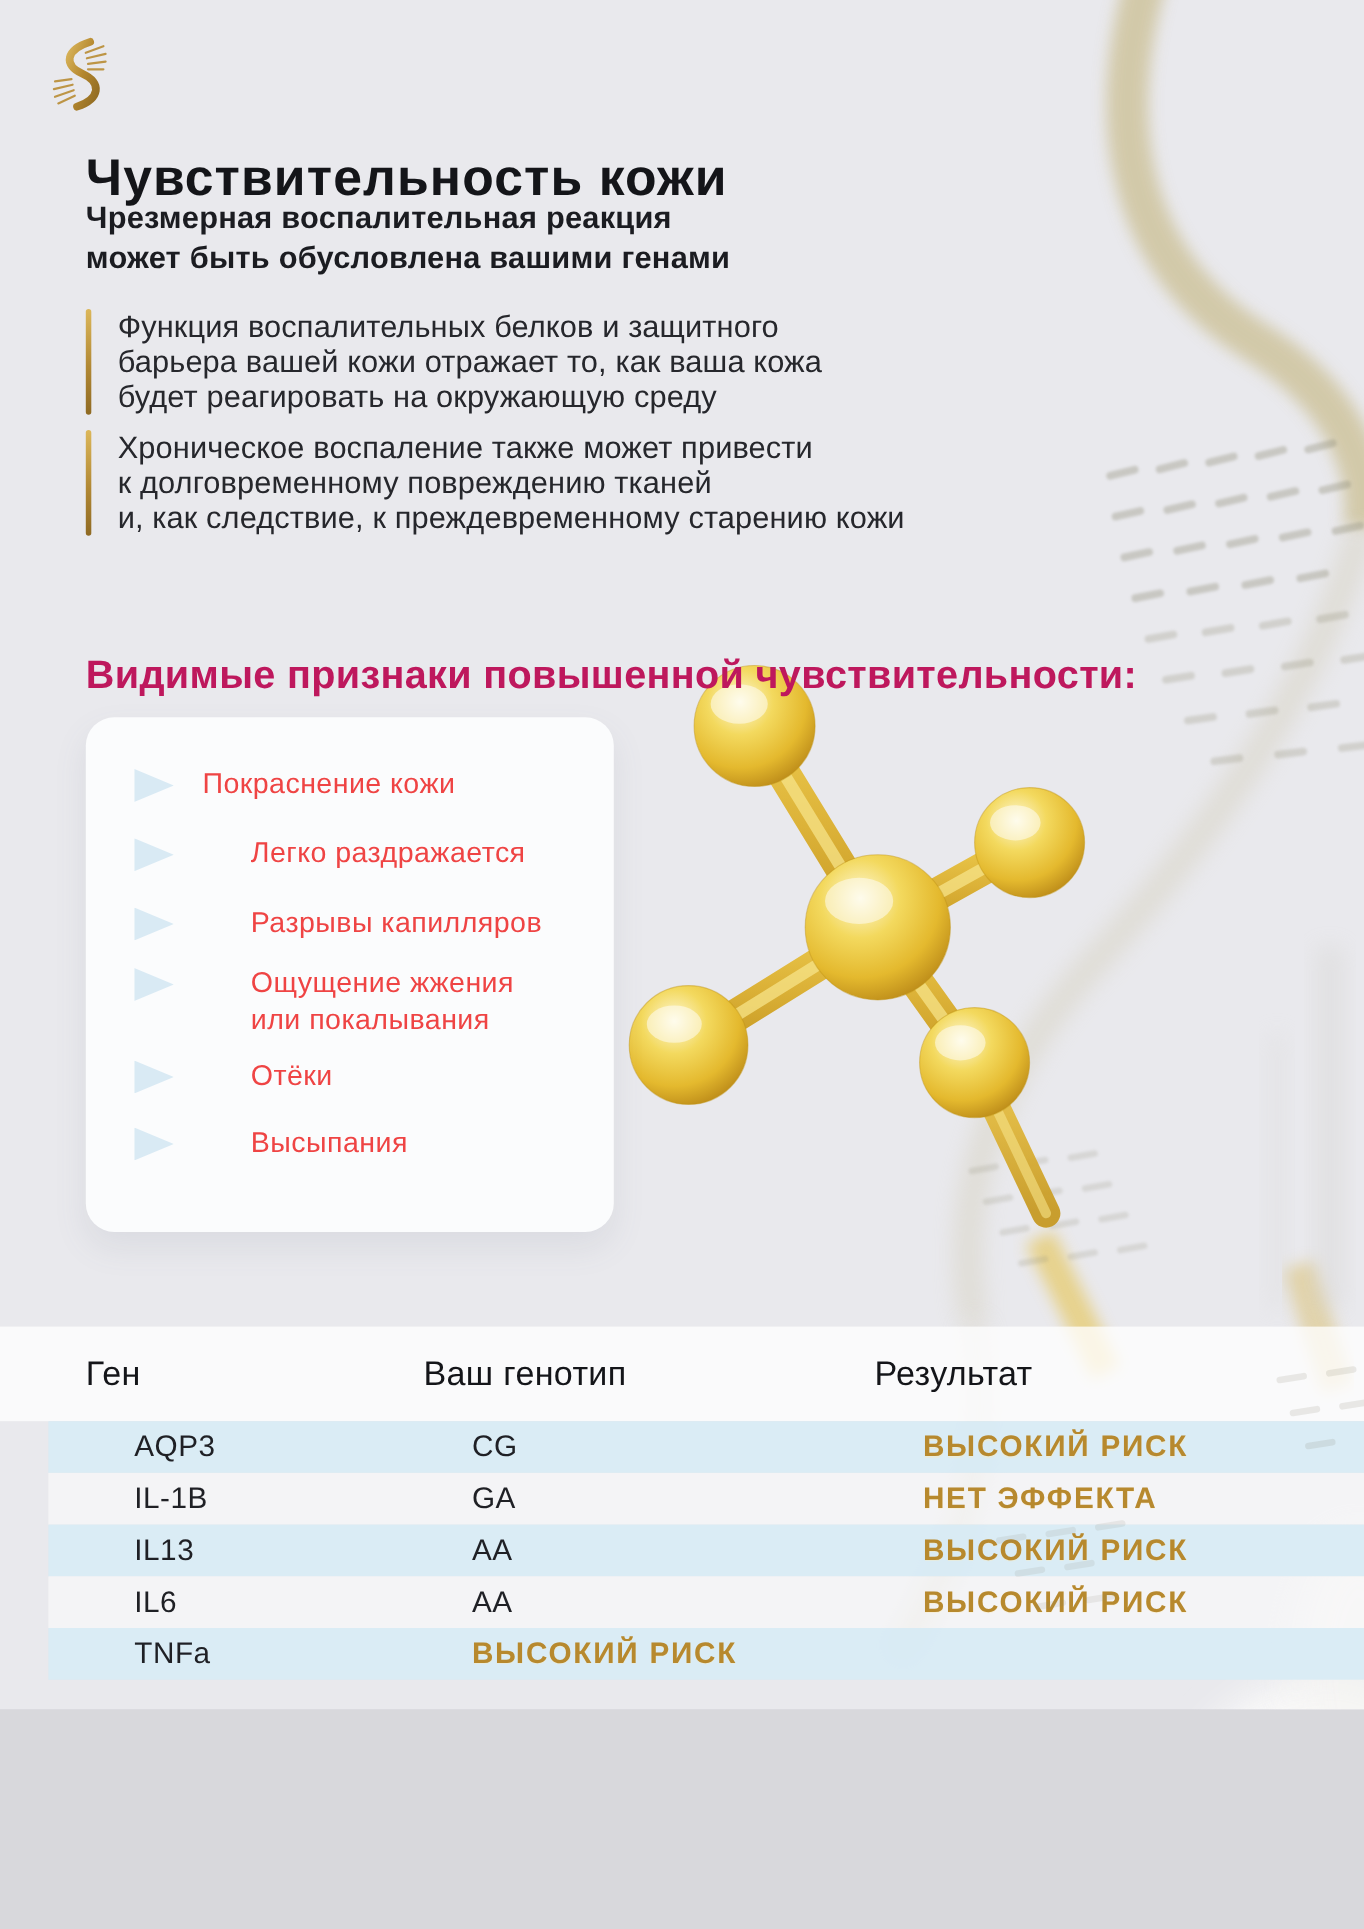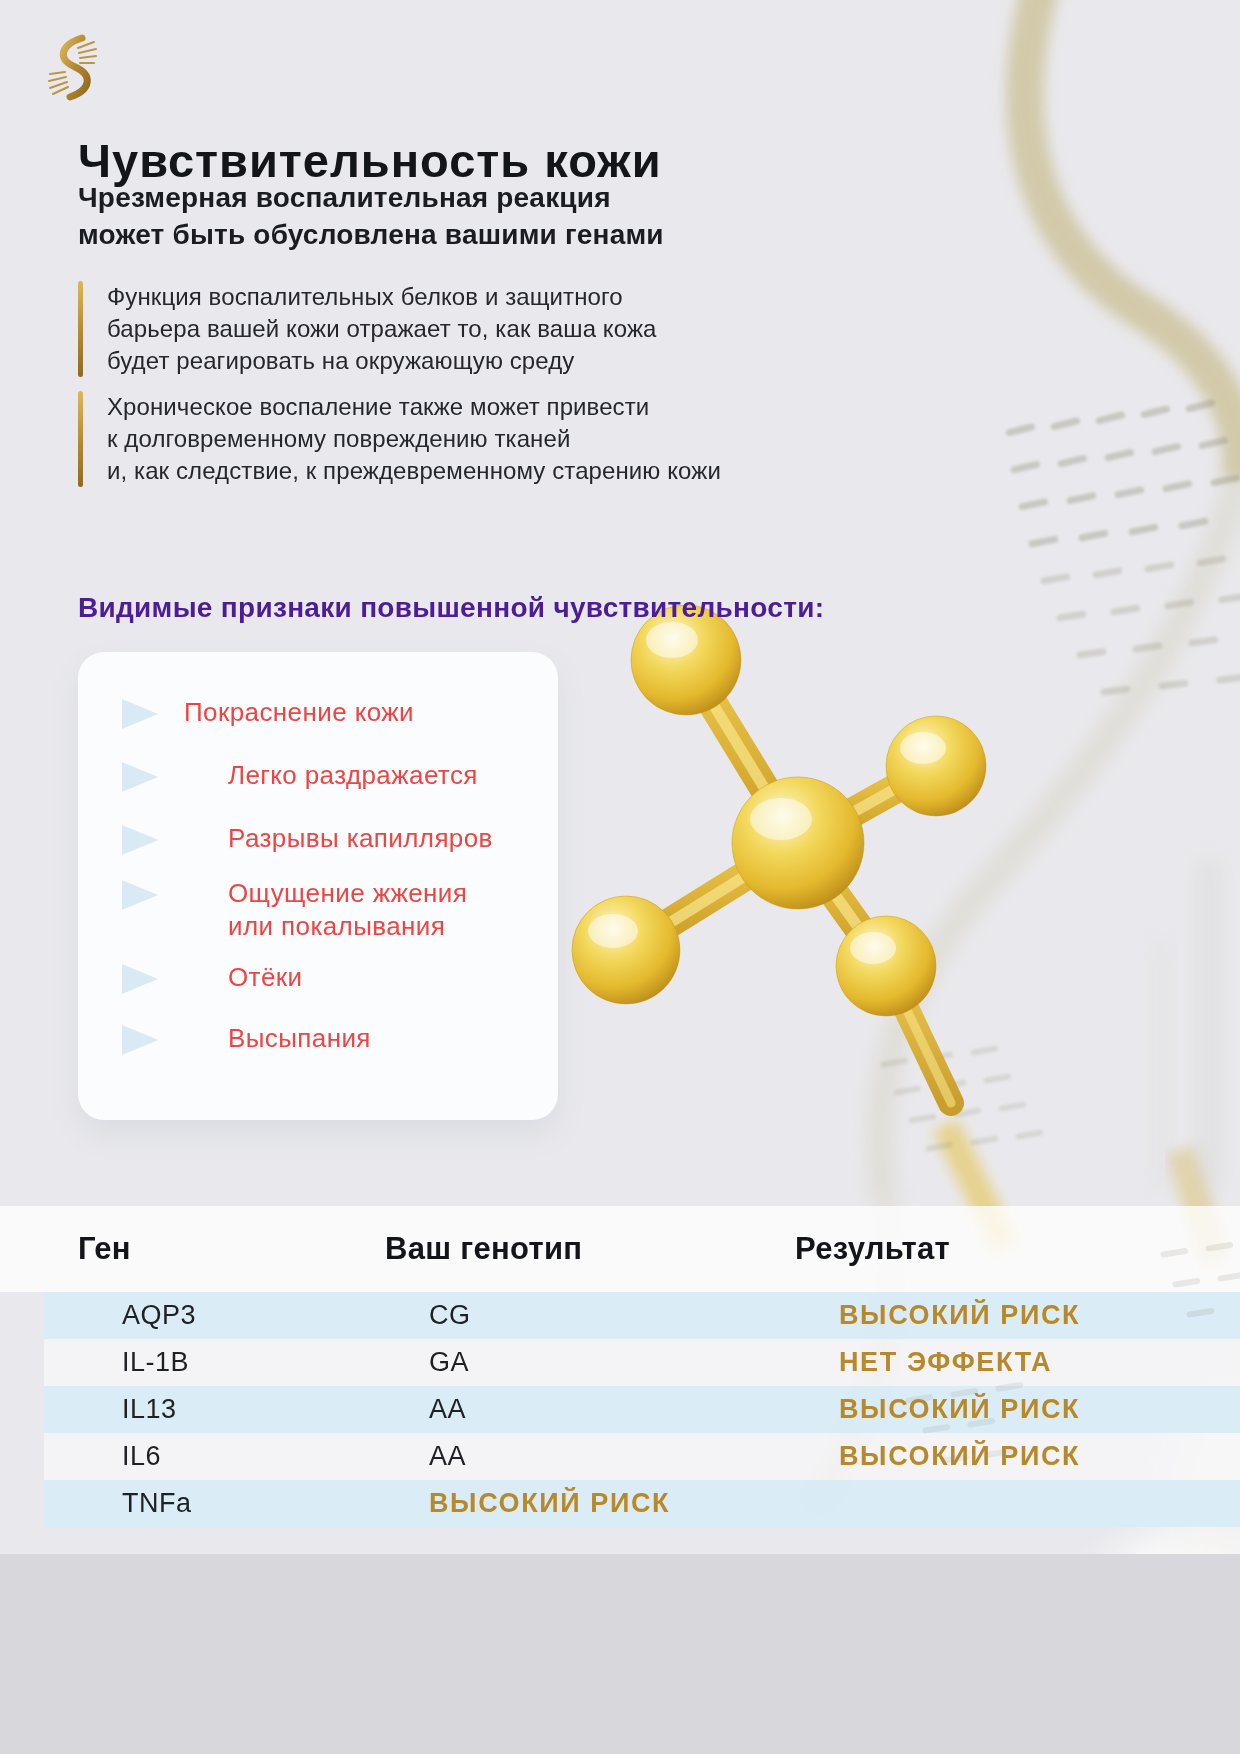--- a/index.html
+++ b/index.html
@@ -27,28 +27,28 @@
   
   .intro-block{position:absolute;left:78px;display:flex;z-index:2;}
   .intro-1{top:281px;}
   .intro-2{top:391px;}
   .gold-bar{
     width:5px;border-radius:3px;flex:none;
     background:linear-gradient(180deg,#dcb75a 0%,#b18834 55%,#8f6a23 100%);
     margin-right:24px;
   }
   .intro-text{
-    font-size:24px;line-height:32px;color:#26272c;
+    font-size:28px;line-height:32px;color:#26272c;
     white-space:pre-line;letter-spacing:0.1px;
   }
 
   
   .signs-heading{
     position:absolute;left:78px;top:592px;z-index:2;
-    font-size:28px;font-weight:800;color:#4c1d95;letter-spacing:0.3px;
+    font-size:36px;font-weight:800;color:#be185d;letter-spacing:0.3px;
   }
   .signs-card{
     position:absolute;left:78px;top:652px;width:480px;height:468px;z-index:2;
     background:#fbfcfd;border-radius:26px;
     box-shadow:0 14px 30px rgba(100,110,130,0.10);
     box-sizing:border-box;padding:44px 28px 0 44px;
   }
   .sign-item{display:flex;align-items:flex-start;}
   .sign-item + .sign-item{margin-top:30px;gap:44px;}
   .sign-item:nth-child(4){margin-top:22px;}
@@ -64,21 +64,21 @@
     letter-spacing:0.4px;white-space:pre-line;
   }
 
   
   .results{position:absolute;left:0;top:1206px;width:1240px;z-index:2;}
   .t-head{
     height:86px;background:rgba(255,255,255,0.78);
     display:grid;grid-template-columns:307px 410px auto;
     align-items:center;padding-left:78px;box-sizing:border-box;
   }
-  .t-head .th{font-size:31px;font-weight:700;color:#141519;letter-spacing:0.3px;}
+  .t-head .th{font-size:31px;font-weight:400;color:#141519;letter-spacing:0.3px;}
   .t-row{
     height:47px;display:grid;grid-template-columns:307px 410px auto;
     align-items:center;padding-left:78px;box-sizing:border-box;margin-left:44px;
   }
   .t-row.blue{background:rgba(216,235,245,0.92);}
   .t-row.white{background:rgba(255,255,255,0.52);}
   .td{font-size:27px;color:#1f2025;letter-spacing:0.5px;}
   .td.result{
     font-weight:600;color:#b7892e;letter-spacing:1.6px;
     text-shadow:0 1px 0 rgba(255,235,180,0.35);

